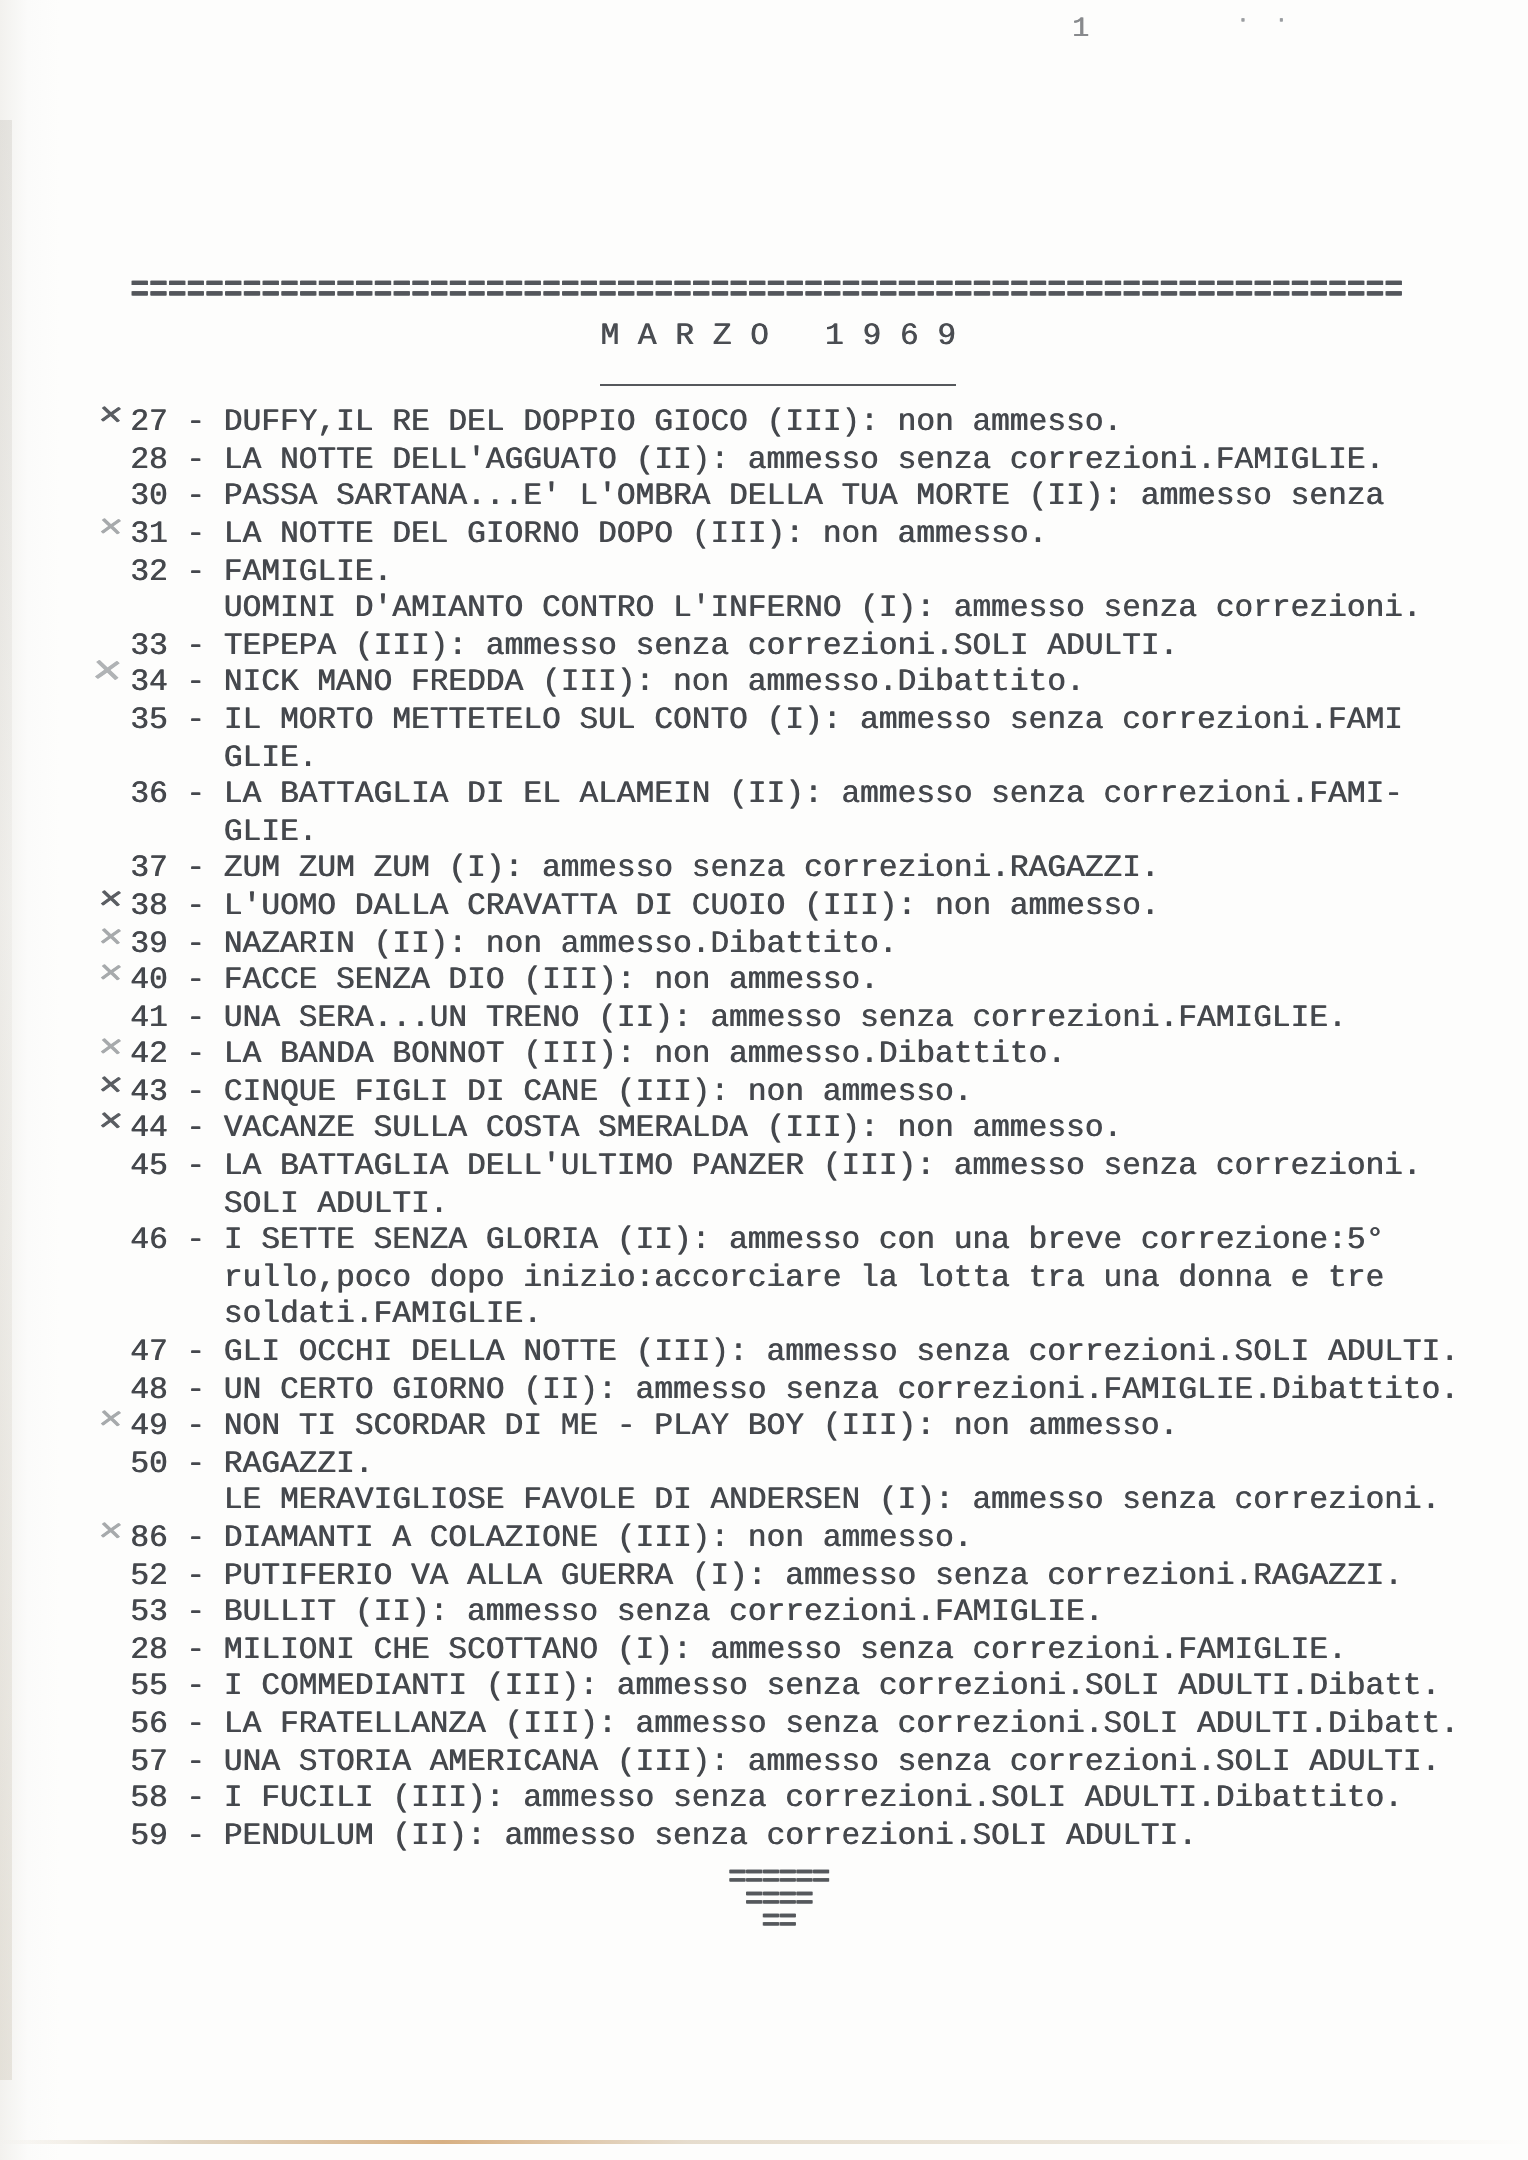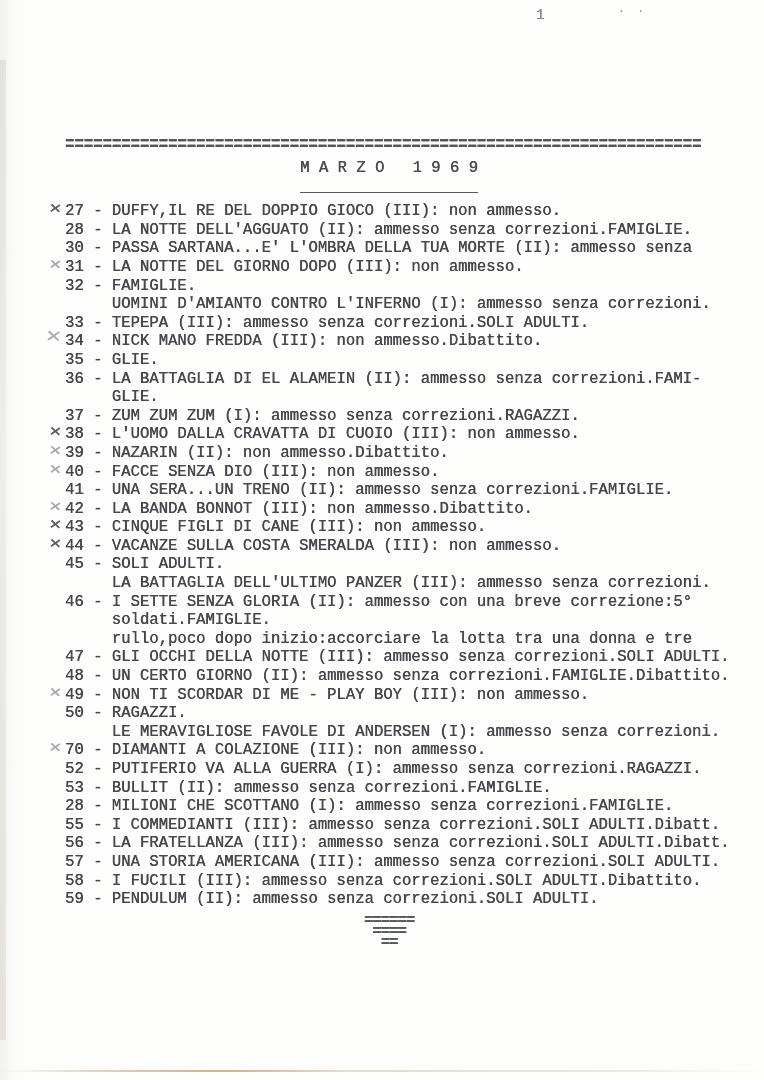--- a/index.html
+++ b/index.html
@@ -143,20 +143,21 @@
           <span class="num">34</span>
           <span class="sep">-</span>
           <div class="txt">
             <div class="line">NICK MANO FREDDA (III): non ammesso.Dibattito.</div>
           </div>
         </div>
         <div class="entry">
           <span class="num">35</span>
           <span class="sep">-</span>
           <div class="txt">
+            <div class="line">IL MORTO METTETELO SUL CONTO (I): ammesso senza correzioni.FAMI</div>
             <div class="line">GLIE.</div>
           </div>
         </div>
         <div class="entry">
           <span class="num">36</span>
           <span class="sep">-</span>
           <div class="txt">
             <div class="line">LA BATTAGLIA DI EL ALAMEIN (II): ammesso senza correzioni.FAMI-</div>
             <div class="line">GLIE.</div>
           </div>
@@ -220,31 +221,31 @@
           <span class="num">44</span>
           <span class="sep">-</span>
           <div class="txt">
             <div class="line">VACANZE SULLA COSTA SMERALDA (III): non ammesso.</div>
           </div>
         </div>
         <div class="entry">
           <span class="num">45</span>
           <span class="sep">-</span>
           <div class="txt">
+            <div class="line">LA BATTAGLIA DELL'ULTIMO PANZER (III): ammesso senza correzioni.</div>
             <div class="line">SOLI ADULTI.</div>
-            <div class="line">LA BATTAGLIA DELL'ULTIMO PANZER (III): ammesso senza correzioni.</div>
           </div>
         </div>
         <div class="entry">
           <span class="num">46</span>
           <span class="sep">-</span>
           <div class="txt">
             <div class="line">I SETTE SENZA GLORIA (II): ammesso con una breve correzione:5°</div>
+            <div class="line">rullo,poco dopo inizio:accorciare la lotta tra una donna e tre</div>
             <div class="line">soldati.FAMIGLIE.</div>
-            <div class="line">rullo,poco dopo inizio:accorciare la lotta tra una donna e tre</div>
           </div>
         </div>
         <div class="entry">
           <span class="num">47</span>
           <span class="sep">-</span>
           <div class="txt">
             <div class="line">GLI OCCHI DELLA NOTTE (III): ammesso senza correzioni.SOLI ADULTI.</div>
           </div>
         </div>
         <div class="entry">
@@ -265,21 +266,21 @@
         <div class="entry">
           <span class="num">50</span>
           <span class="sep">-</span>
           <div class="txt">
             <div class="line">RAGAZZI.</div>
             <div class="line">LE MERAVIGLIOSE FAVOLE DI ANDERSEN (I): ammesso senza correzioni.</div>
           </div>
         </div>
         <div class="entry">
           <span class="mark light">✕</span>
-          <span class="num">70</span>
+          <span class="num">86</span>
           <span class="sep">-</span>
           <div class="txt">
             <div class="line">DIAMANTI A COLAZIONE (III): non ammesso.</div>
           </div>
         </div>
         <div class="entry">
           <span class="num">52</span>
           <span class="sep">-</span>
           <div class="txt">
             <div class="line">PUTIFERIO VA ALLA GUERRA (I): ammesso senza correzioni.RAGAZZI.</div>

